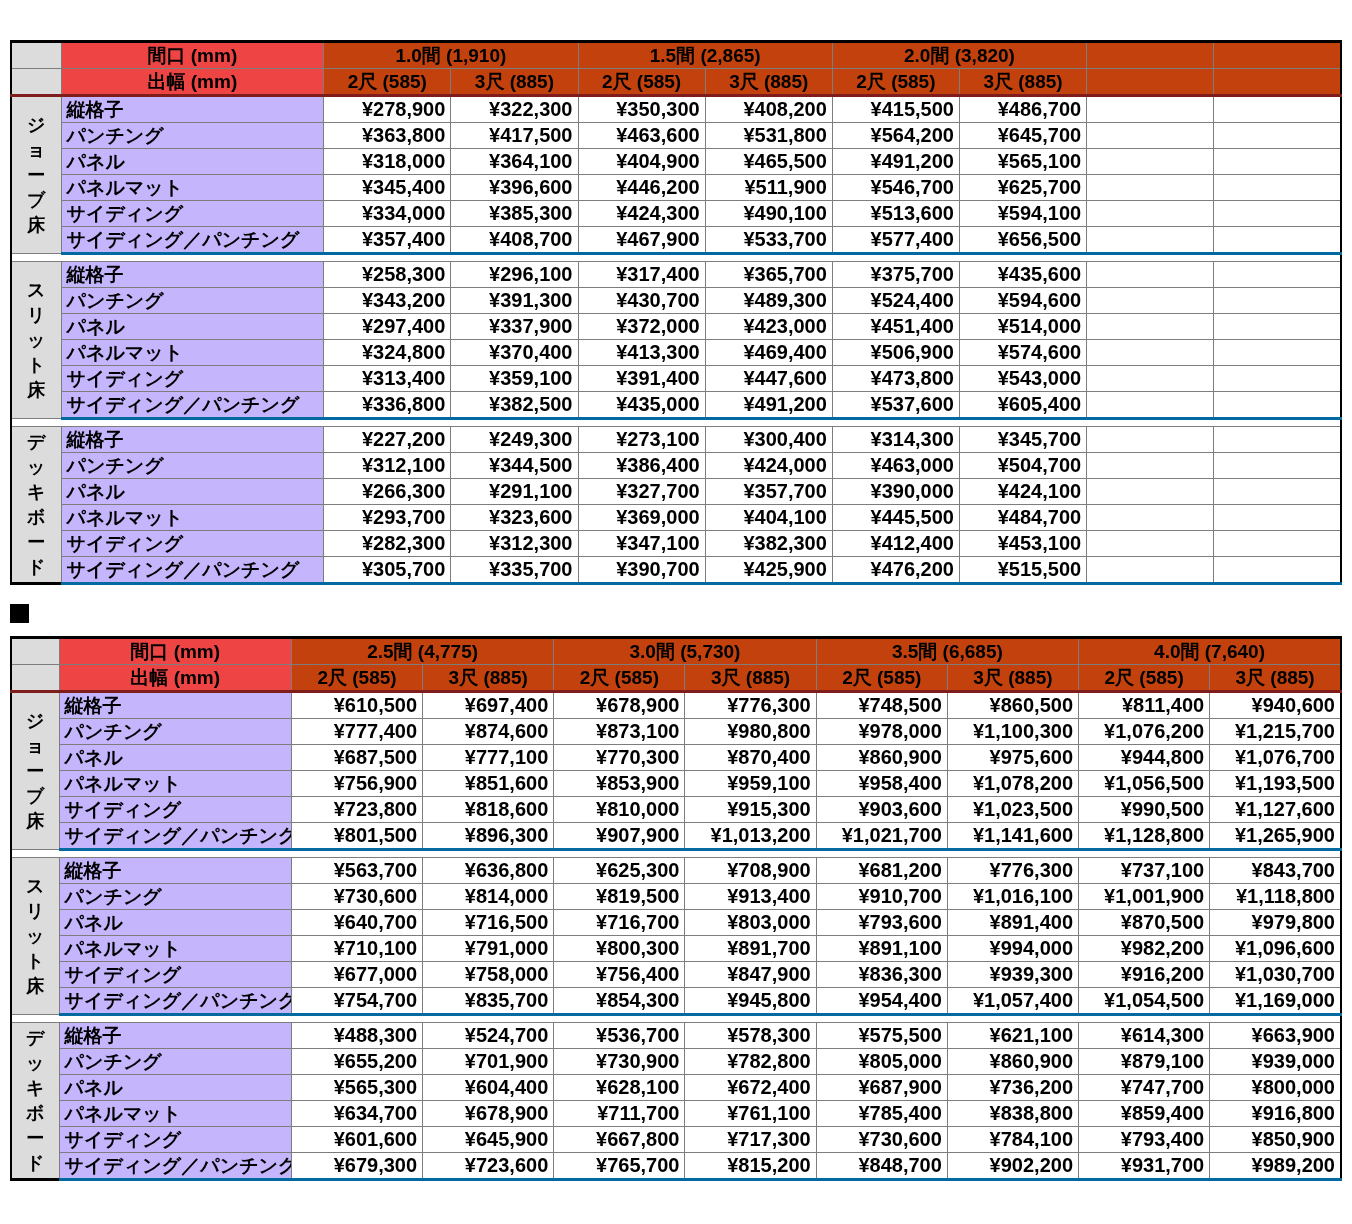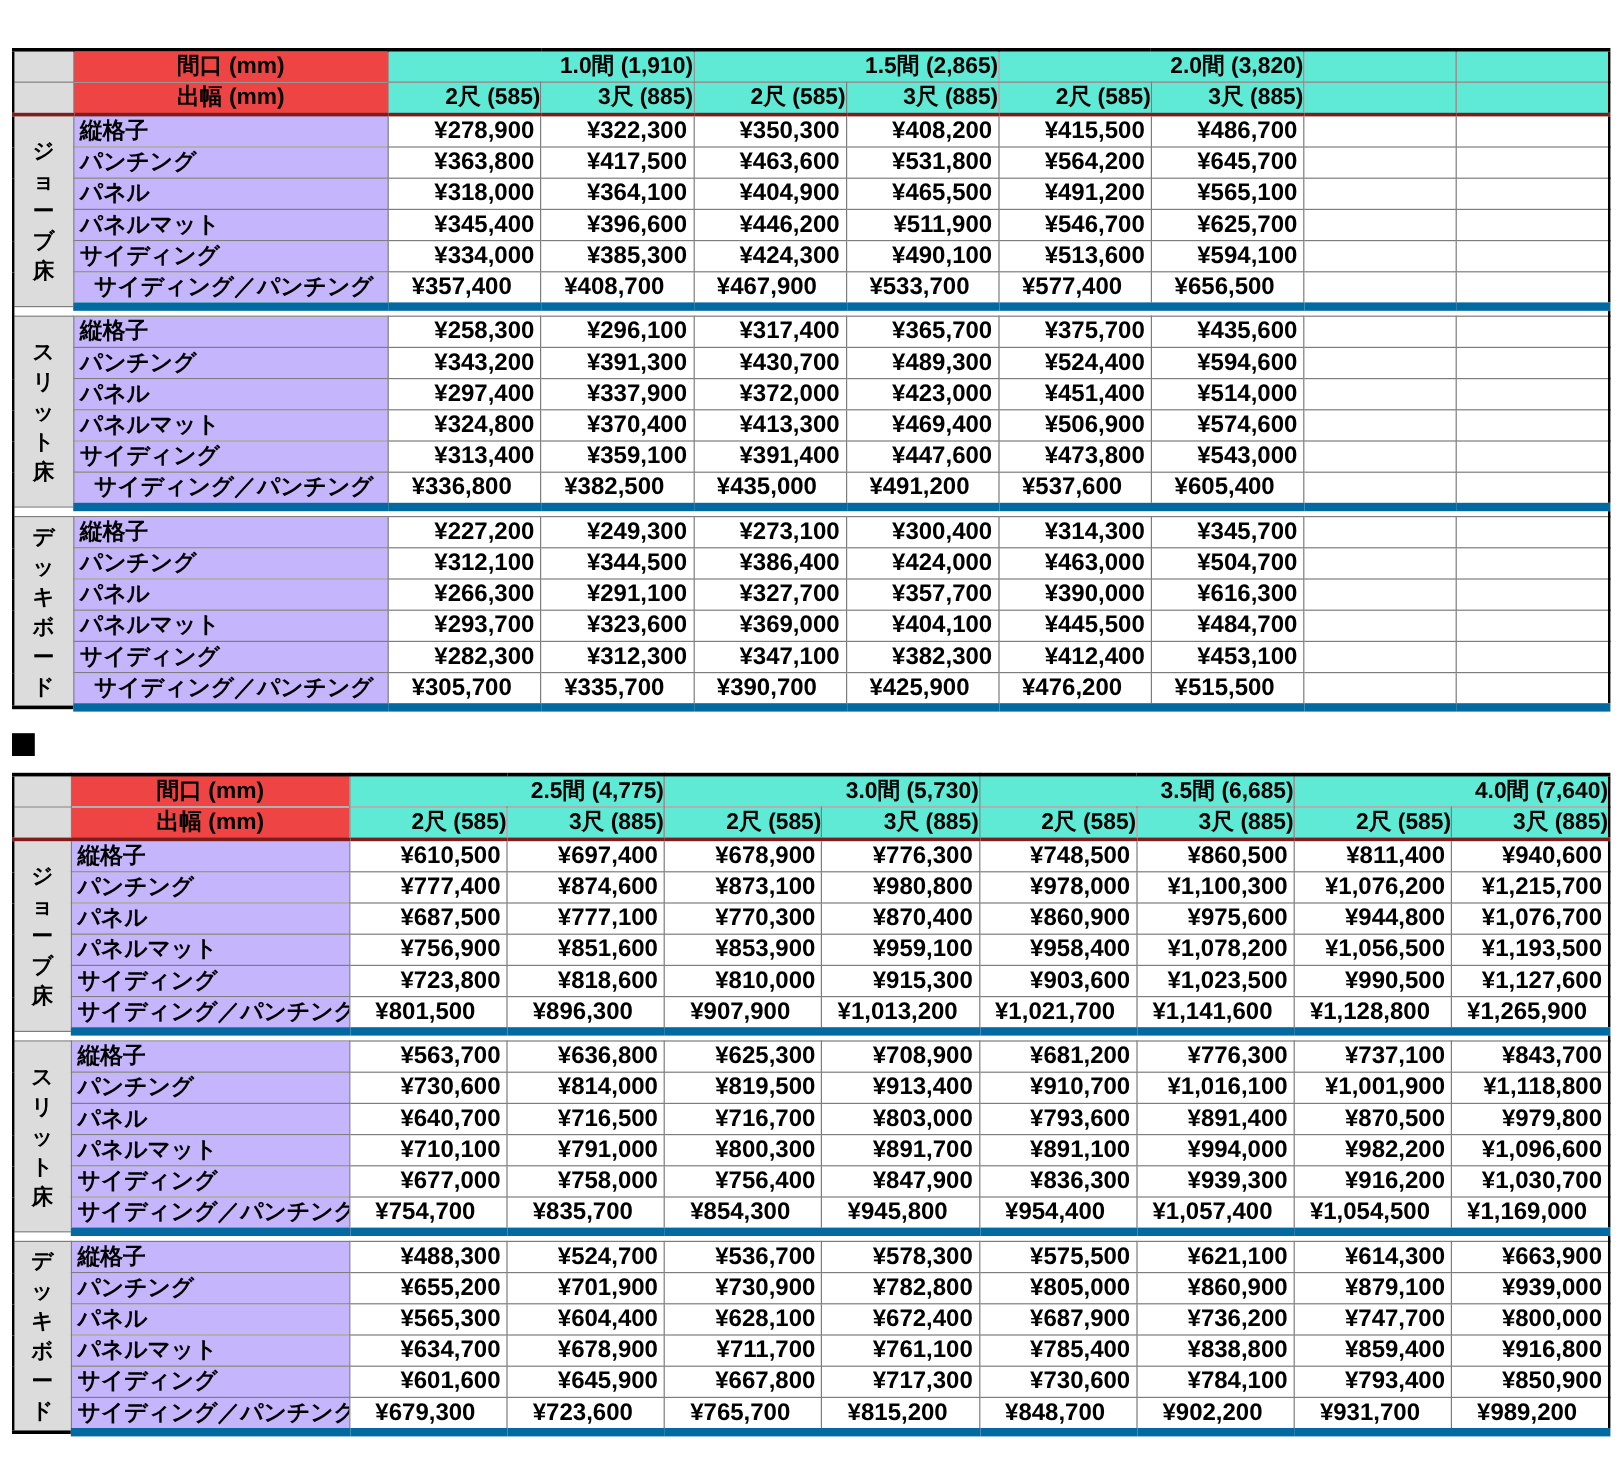--- a/index.html
+++ b/index.html
@@ -63,22 +63,22 @@
 
   
   table.price {
     border-top: 3px solid #000;
     border-bottom: 3px solid #000;
     border-left: 2px solid #000;
     border-right: 2px solid #000;
   }
 
   .hdr {
-    background: #5eead4;
-    text-align: right;
+    background: #c2410c;
+    text-align: center;
   }
   .hdr-label {
     background: #ef4444;
     text-align: center;
   }
   .corner {
     background: #dcdcdc;
     border-left: none !important;
   }
   .rowlabel {
@@ -105,21 +105,21 @@
     text-align: right;
     padding-right: 5px !important;
     font-size: 20px;
   }
   .blank {
     background: #ffffff;
   }
 
   
   tr.hdr-bottom > td { border-bottom: 3px solid #7f1d1d; }
-  tr.group-end > td { border-bottom: 7px solid #0369a1; text-align: center; }
+  tr.group-end > td { border-bottom: 3px solid #0369a1; }
   tr.spacer-top > td {
     height: 8px;
     border: none;
     background: #ffffff;
   }
 
   
   col.c-cat   { width: 48px; }
   col.c-item  { width: 252px; }
   col.c-price { width: 122px; }
@@ -356,21 +356,21 @@
             <td class="blank"></td>
             <td class="blank"></td>
           </tr>
           <tr>
             <td class="rowlabel">パネル</td>
             <td class="val">¥266,300</td>
             <td class="val">¥291,100</td>
             <td class="val">¥327,700</td>
             <td class="val">¥357,700</td>
             <td class="val">¥390,000</td>
-            <td class="val">¥616,300</td>
+            <td class="val">¥424,100</td>
             <td class="blank"></td>
             <td class="blank"></td>
           </tr>
           <tr>
             <td class="rowlabel">パネルマット</td>
             <td class="val">¥293,700</td>
             <td class="val">¥323,600</td>
             <td class="val">¥369,000</td>
             <td class="val">¥404,100</td>
             <td class="val">¥445,500</td>

